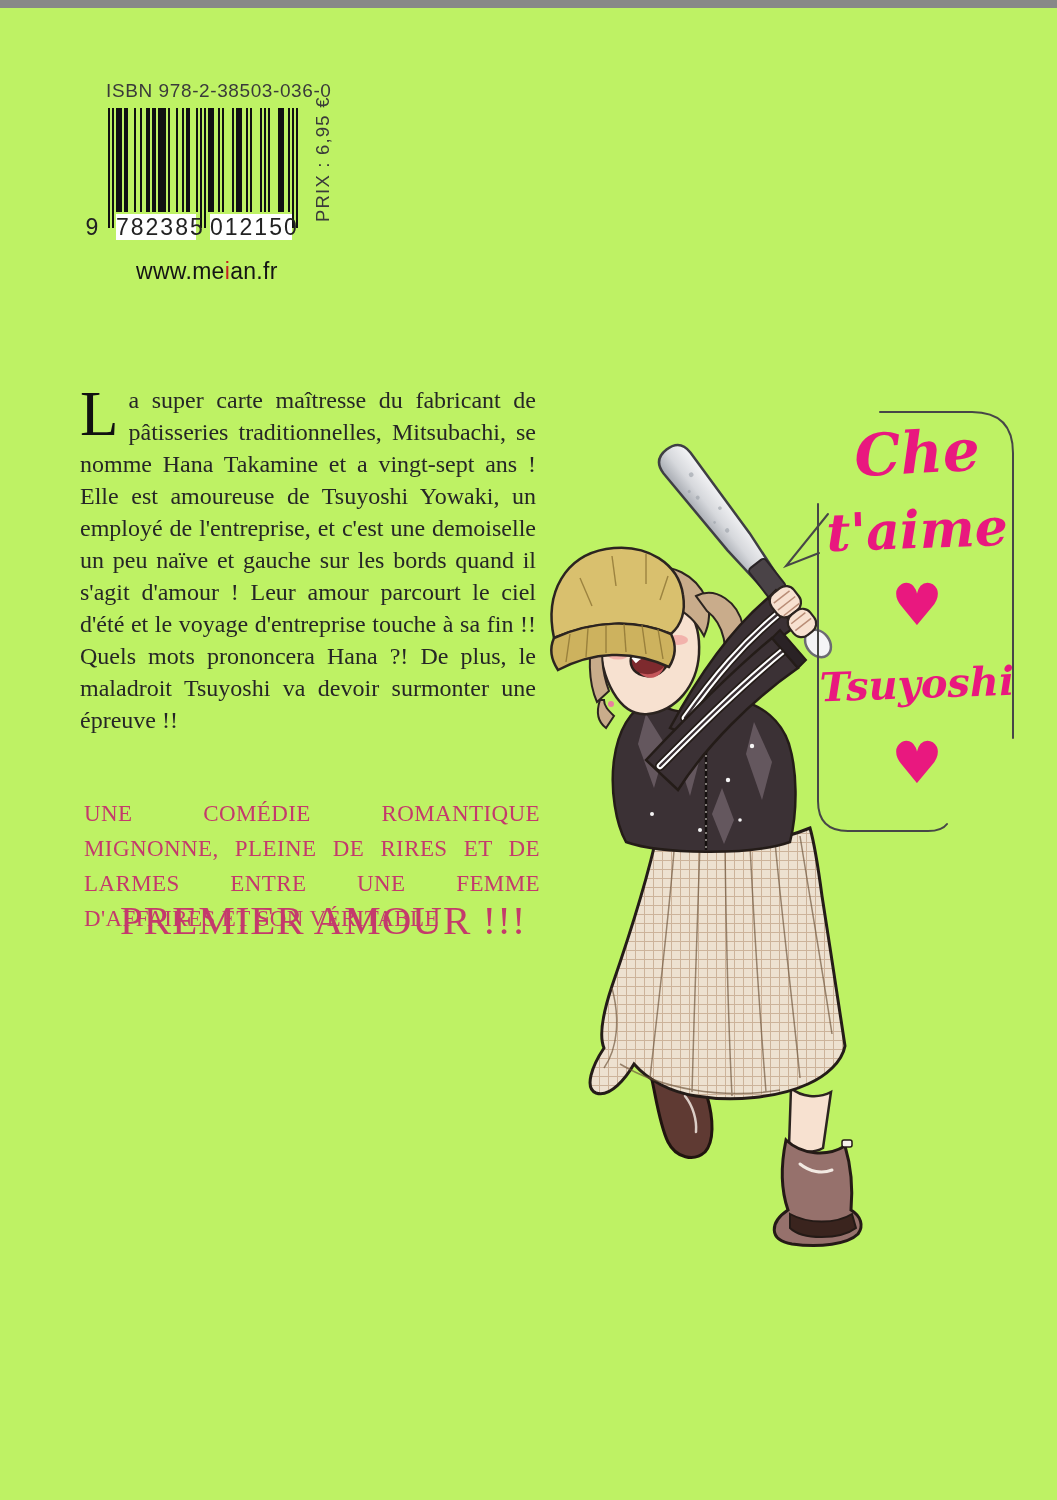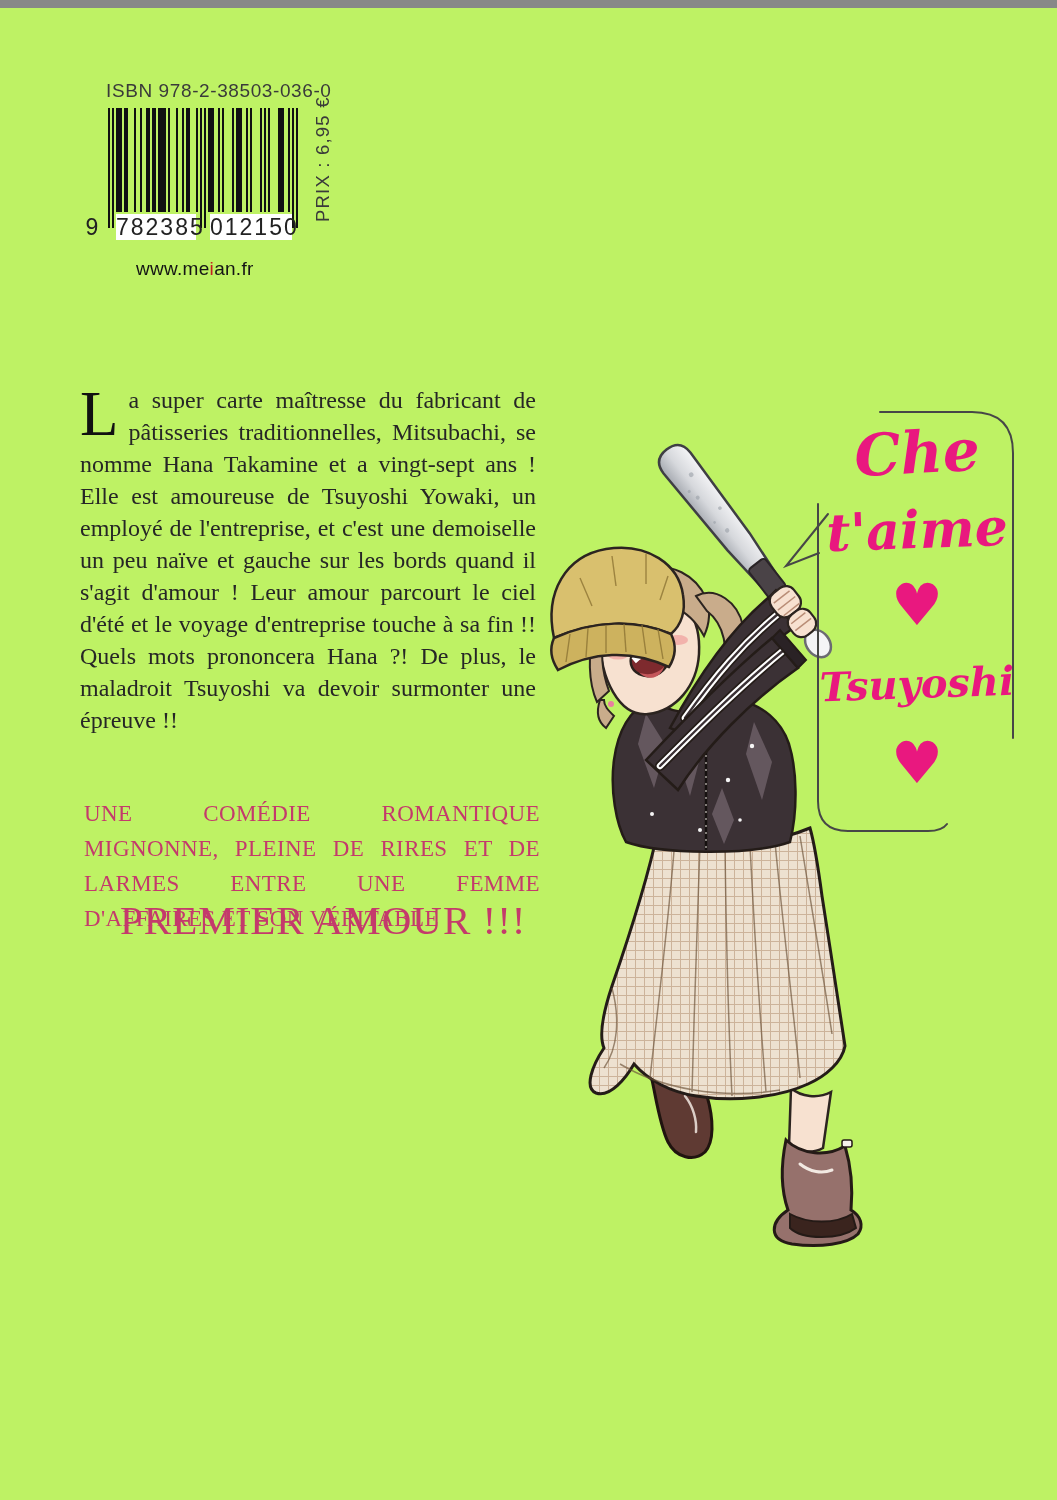--- a/index.html
+++ b/index.html
@@ -20,21 +20,21 @@
   }
   .bc-lead{left:82px;width:22px;}
   .bc-g1{left:116px;width:80px;background:#fff;}
   .bc-g2{left:210px;width:82px;background:#fff;}
   .price{
     position:absolute;left:312px;top:96px;height:118px;
     writing-mode:vertical-rl;transform:rotate(180deg);
     font-size:18.5px;letter-spacing:1.2px;color:#3a3a3a;white-space:nowrap;
   }
   .website{
-    position:absolute;left:136px;top:250px;font-size:19px;letter-spacing:.3px;
+    position:absolute;left:136px;top:250px;font-size:23px;letter-spacing:.3px;
     color:#141414;white-space:nowrap;
   }
   .website .accent{color:#c42020;}
   
   .synopsis{
     position:absolute;left:80px;top:376px;width:456px;
     font-family:"Liberation Serif",serif;font-size:24px;line-height:32px;
     text-align:justify;color:#262626;
   }
   .dropcap{

